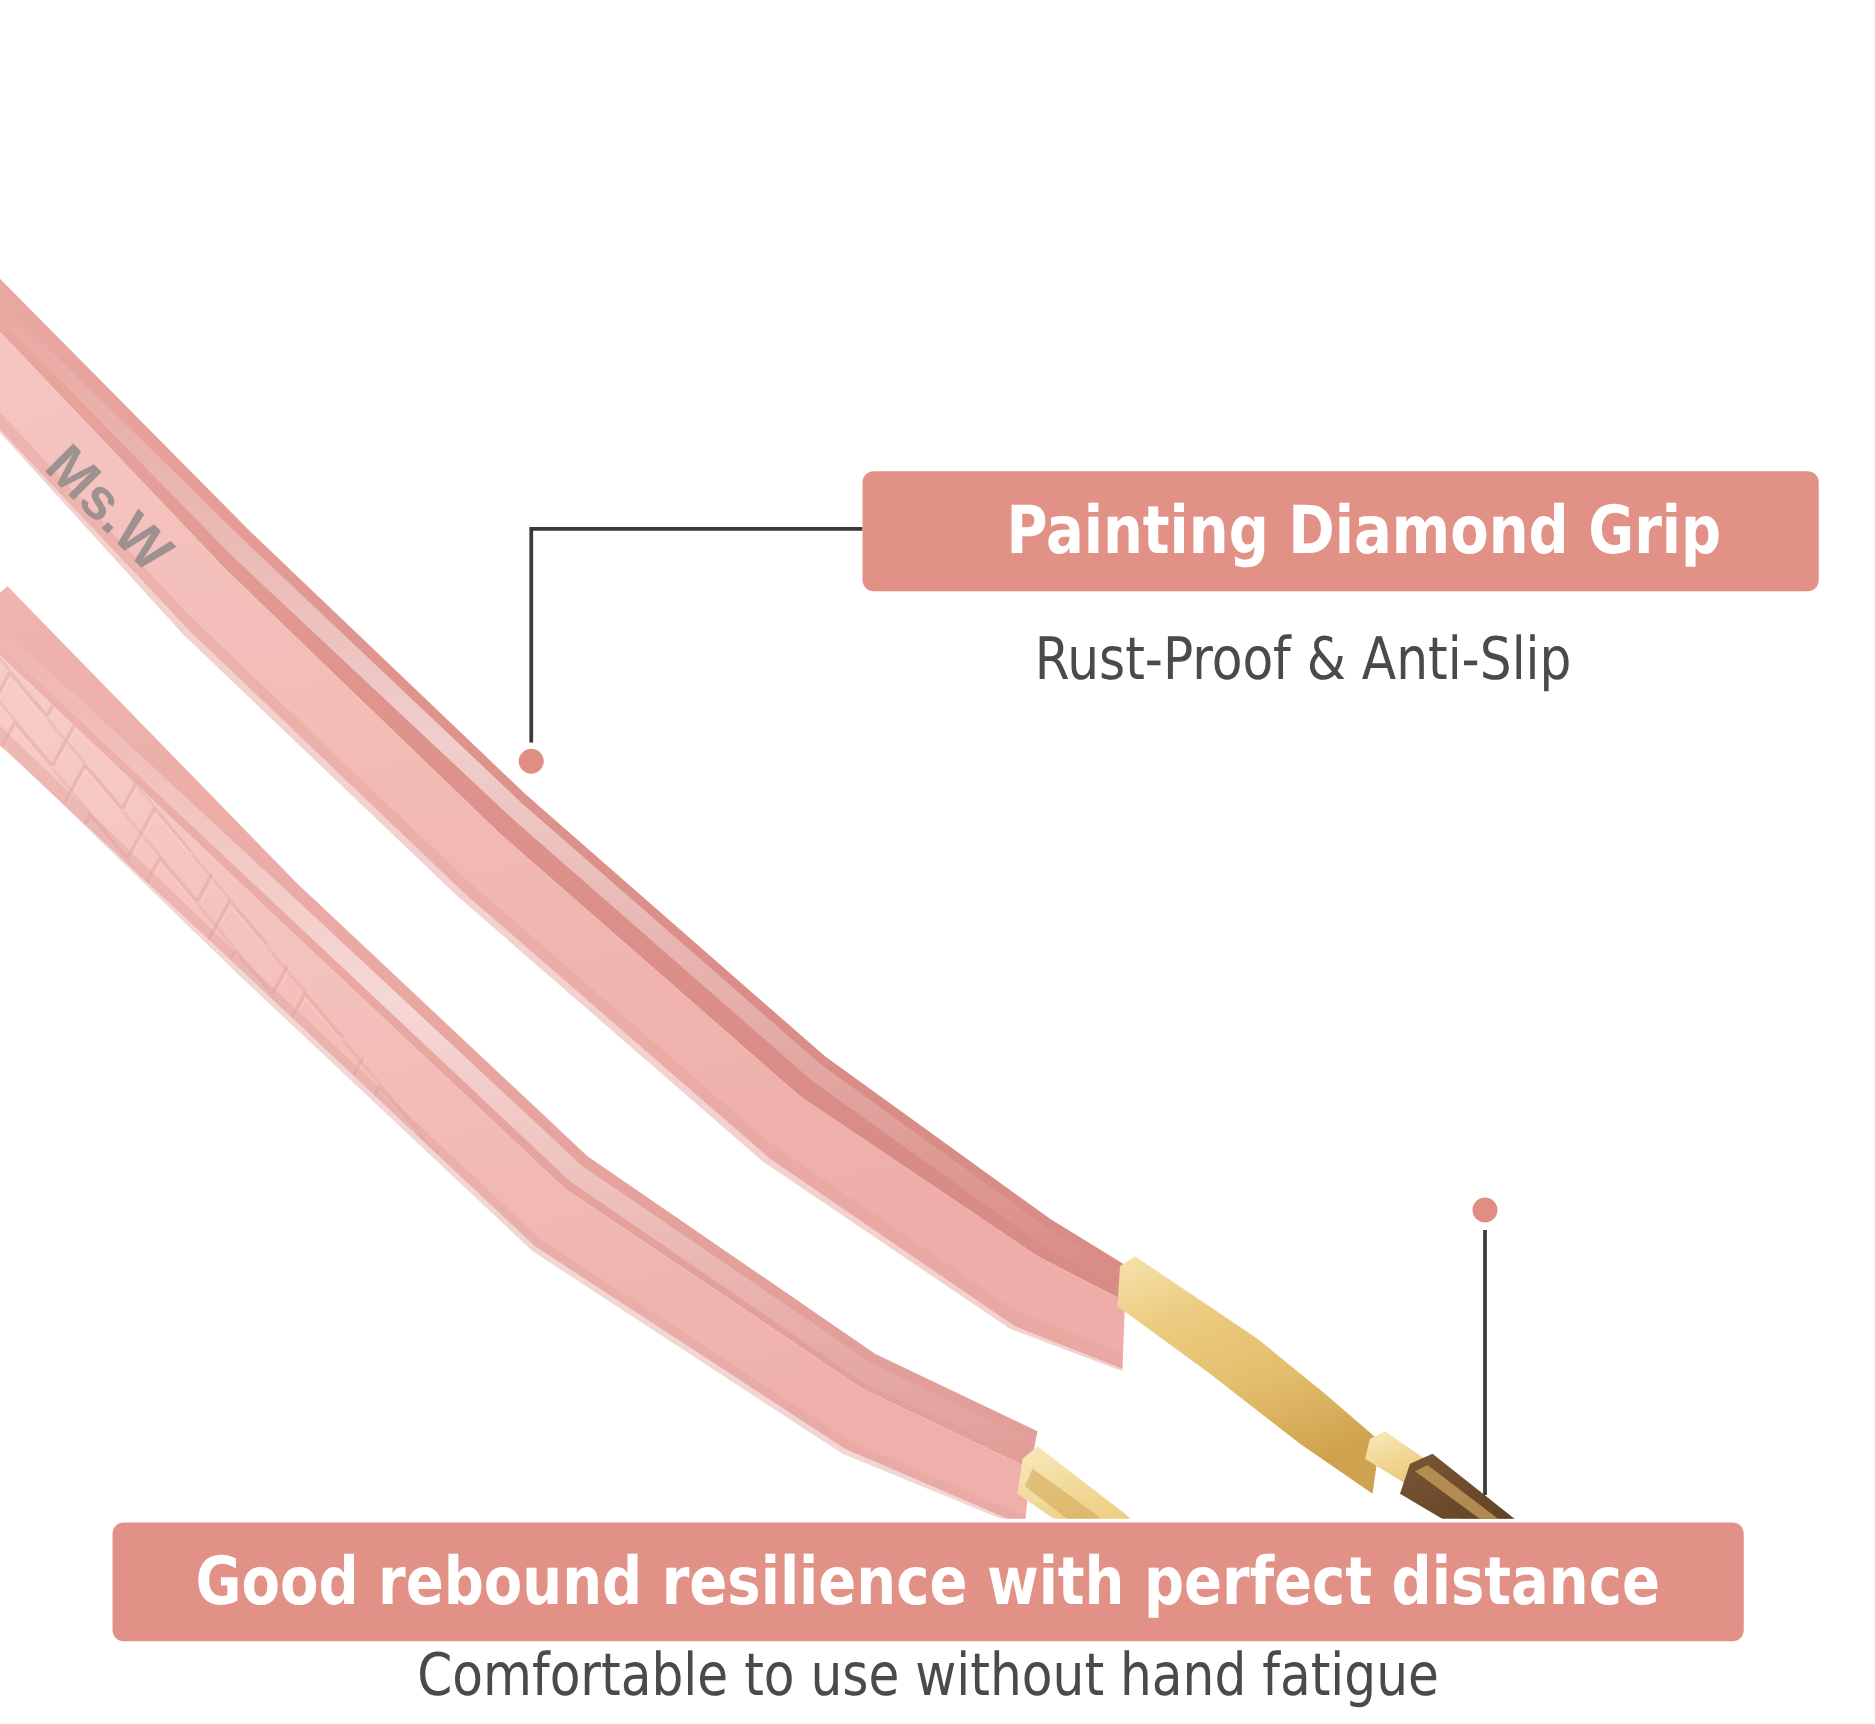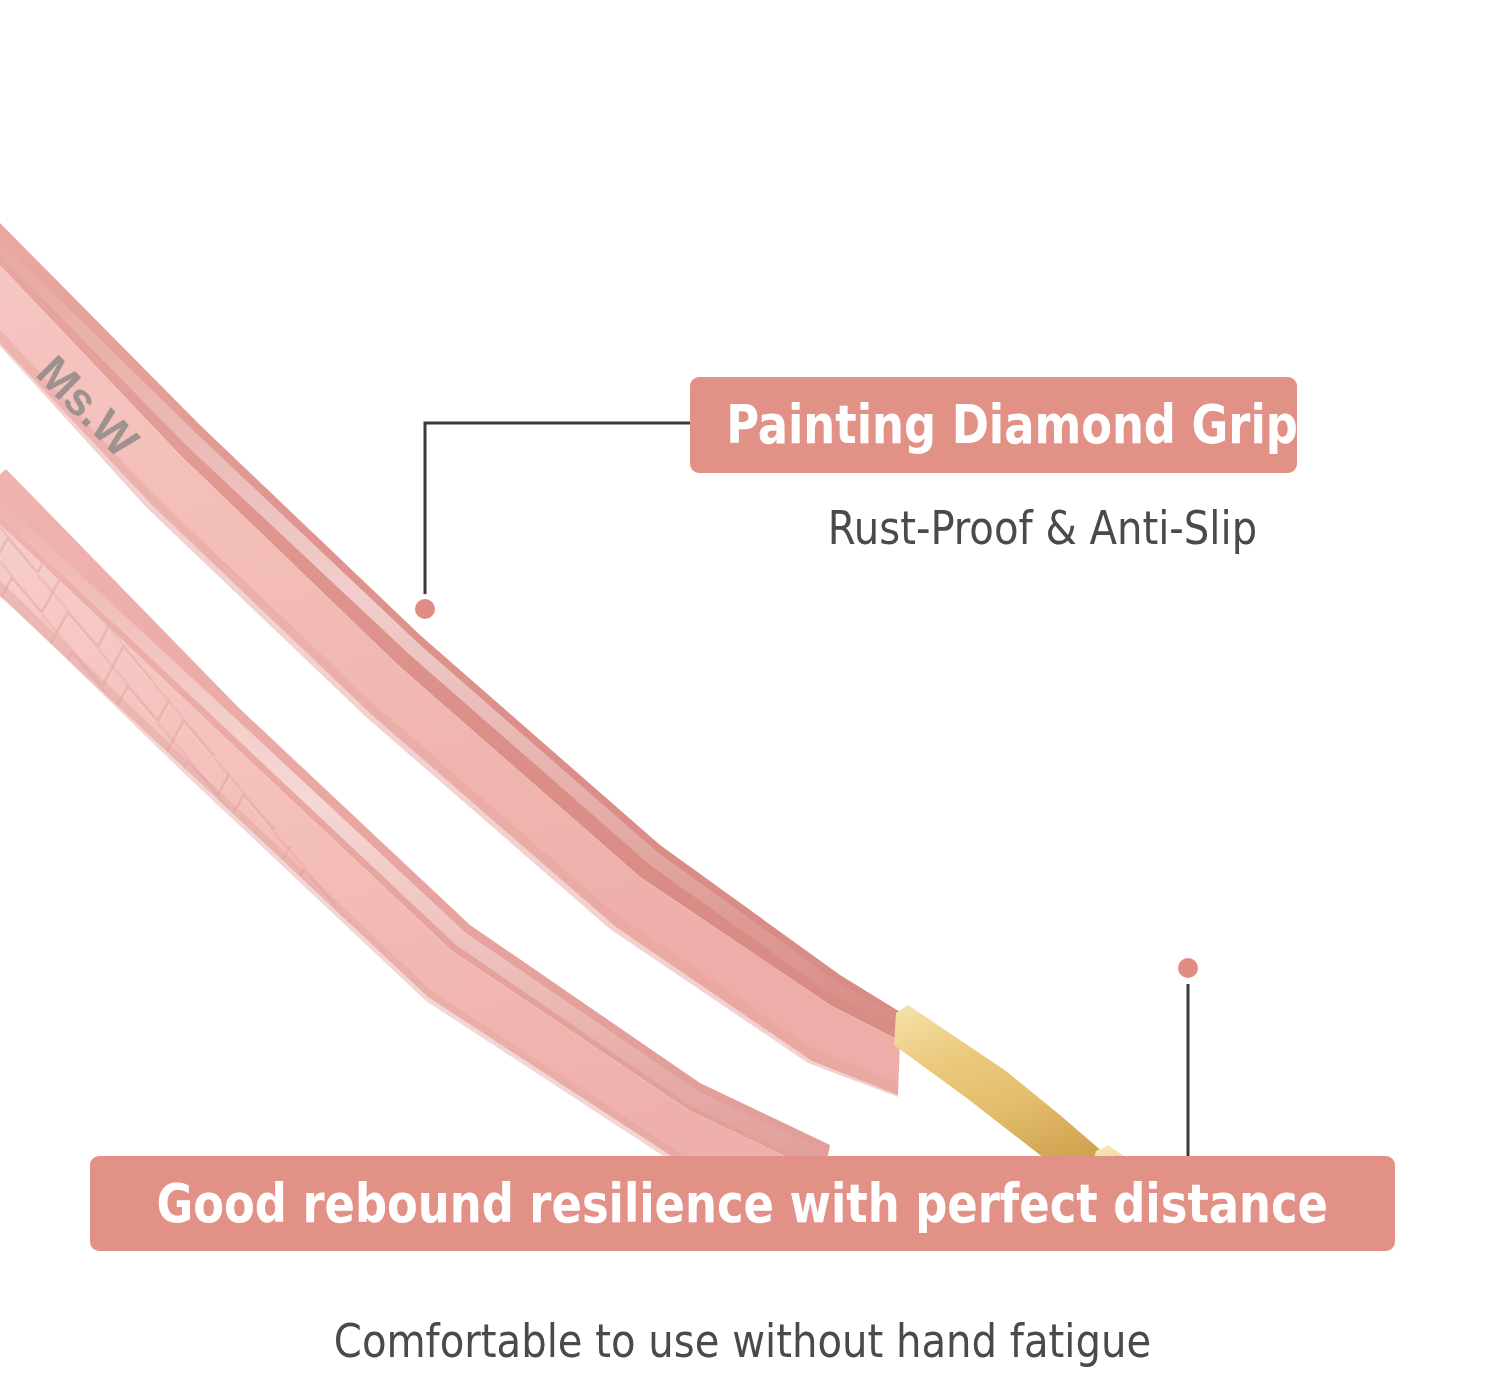--- a/index.html
+++ b/index.html
@@ -50,25 +50,25 @@
   .callout-sub{
     position:absolute;
     color:#4a4a4a;
     font-family:"Liberation Sans Narrow","DejaVu Sans Condensed","Liberation Sans",sans-serif;
     font-weight:300;
     white-space:nowrap;
     text-align:center;
     transform:scaleX(0.95);
   }
 
-  #box-grip{left:690px;top:377px;width:607px;height:96px;padding-left:37px;}
+  #box-grip{left:690px;top:377px;width:765px;height:96px;padding-left:37px;}
   #box-grip span{font-size:53px;line-height:58px;}
   #sub-grip{left:690px;top:500px;width:705px;font-size:47px;line-height:56px;}
 
-  #box-rebound{left:90px;top:1156px;width:1305px;height:95px;}
+  #box-rebound{left:90px;top:1218px;width:1305px;height:95px;}
   #box-rebound span{font-size:53px;line-height:58px;}
   #sub-rebound{left:90px;top:1313px;width:1305px;font-size:47px;line-height:56px;}
 
   
   .leaders{position:absolute;left:0;top:0;width:1500px;height:1379px;pointer-events:none;}
 
   .marker{
     position:absolute;
     width:30px;height:30px;
     border-radius:50%;

